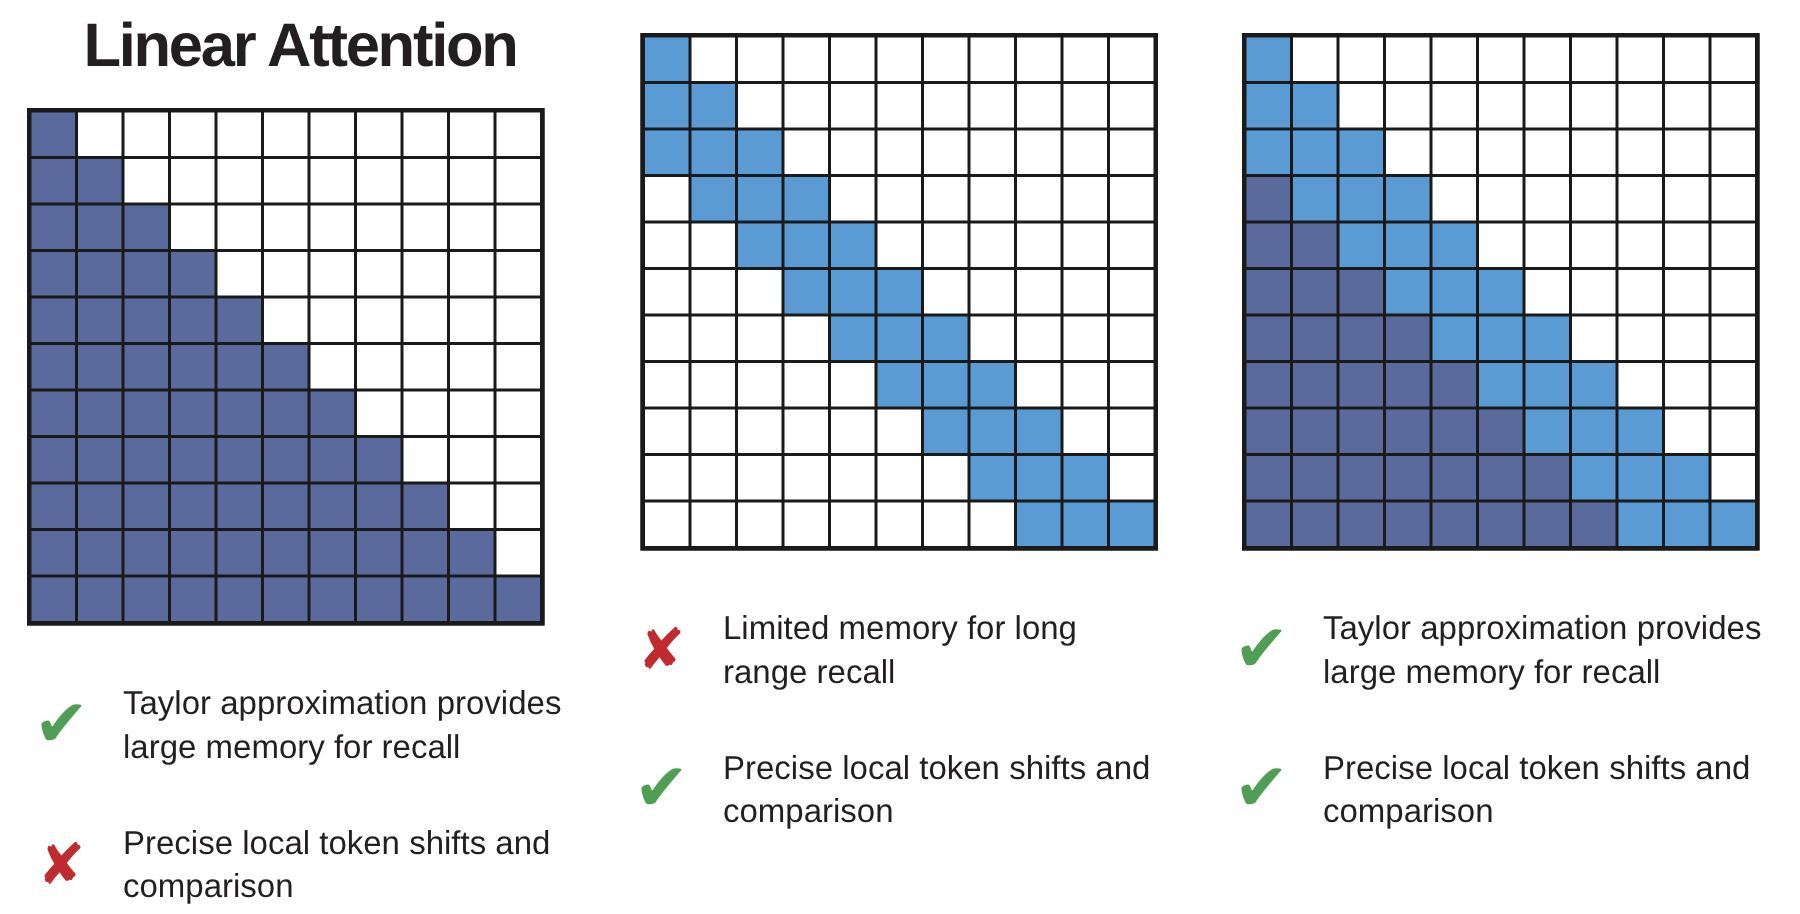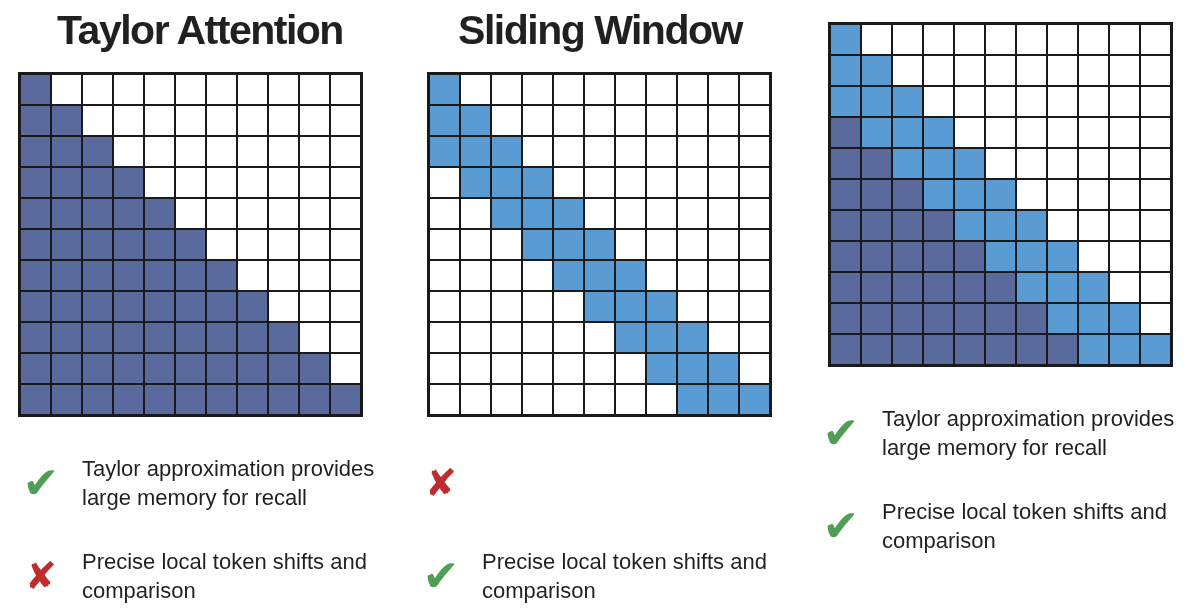--- a/index.html
+++ b/index.html
@@ -80,21 +80,21 @@
   .panel-0 .grid-wrap { justify-content: flex-start; padding-left: 18px; }
   .panel-1 .grid-wrap { justify-content: flex-start; padding-left: 27px; }
   .panel-2 .grid-wrap { justify-content: flex-start; padding-left: 28px; }
 </style>
 </head>
 <body>
 
 <div class="figure">
 
   <section class="panel panel-0">
-    <h1 class="title">Taylor Attention</h1>
+    <h1 class="title">Linear Attention</h1>
     <div class="grid-wrap">
       <div class="grid">
           <div class="cell" style="background: rgb(90, 106, 157);"></div>
           <div class="cell" style="background: rgb(255, 255, 255);"></div>
           <div class="cell" style="background: rgb(255, 255, 255);"></div>
           <div class="cell" style="background: rgb(255, 255, 255);"></div>
           <div class="cell" style="background: rgb(255, 255, 255);"></div>
           <div class="cell" style="background: rgb(255, 255, 255);"></div>
           <div class="cell" style="background: rgb(255, 255, 255);"></div>
           <div class="cell" style="background: rgb(255, 255, 255);"></div>
@@ -219,21 +219,20 @@
         <p class="feat-text">Taylor approximation provides large memory for recall</p>
       </div>
       <div class="feature slot-2">
         <span class="feat-icon cross">✘</span>
         <p class="feat-text">Precise local token shifts and comparison</p>
       </div>
     </div>
   </section>
 
   <section class="panel panel-1">
-    <h1 class="title">Sliding Window</h1>
     <div class="grid-wrap">
       <div class="grid">
           <div class="cell" style="background: rgb(91, 155, 211);"></div>
           <div class="cell" style="background: rgb(255, 255, 255);"></div>
           <div class="cell" style="background: rgb(255, 255, 255);"></div>
           <div class="cell" style="background: rgb(255, 255, 255);"></div>
           <div class="cell" style="background: rgb(255, 255, 255);"></div>
           <div class="cell" style="background: rgb(255, 255, 255);"></div>
           <div class="cell" style="background: rgb(255, 255, 255);"></div>
           <div class="cell" style="background: rgb(255, 255, 255);"></div>
@@ -348,20 +347,21 @@
           <div class="cell" style="background: rgb(255, 255, 255);"></div>
           <div class="cell" style="background: rgb(255, 255, 255);"></div>
           <div class="cell" style="background: rgb(91, 155, 211);"></div>
           <div class="cell" style="background: rgb(91, 155, 211);"></div>
           <div class="cell" style="background: rgb(91, 155, 211);"></div>
         </div>
     </div>
     <div class="features">
       <div class="feature slot-1">
         <span class="feat-icon cross">✘</span>
+        <p class="feat-text">Limited memory for long range recall</p>
       </div>
       <div class="feature slot-2">
         <span class="feat-icon check">✔</span>
         <p class="feat-text">Precise local token shifts and comparison</p>
       </div>
     </div>
   </section>
 
   <section class="panel panel-2">
     <div class="grid-wrap">

